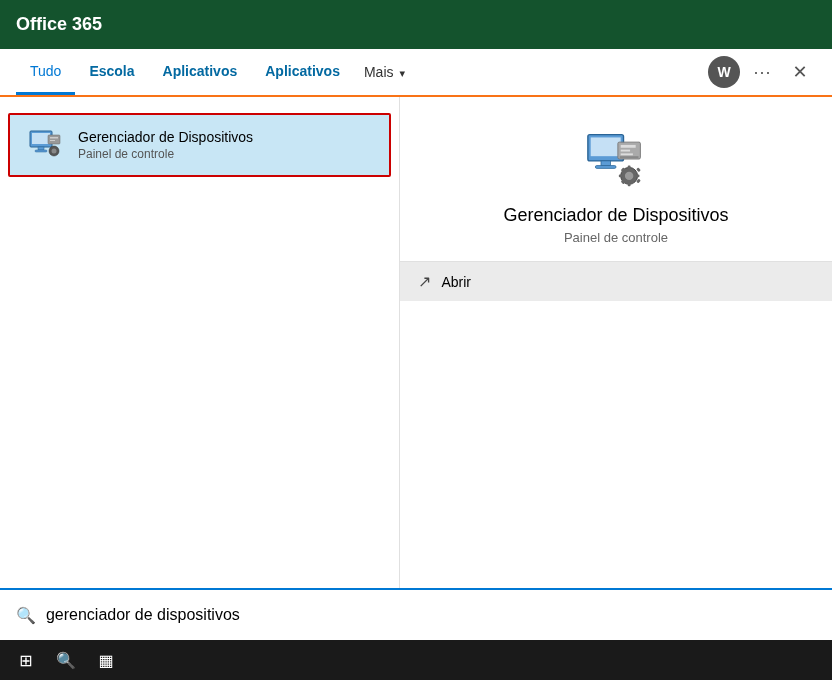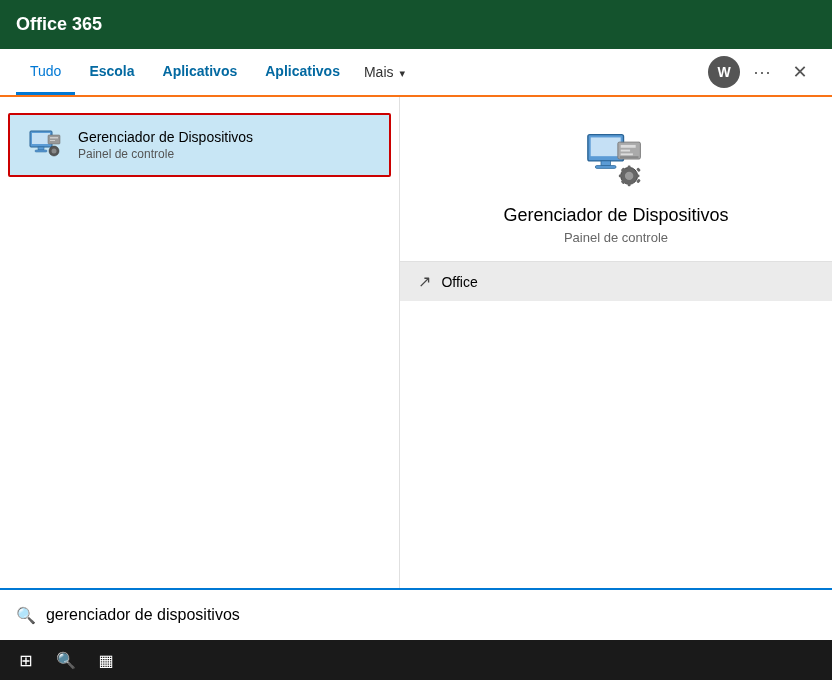--- a/index.html
+++ b/index.html
@@ -358,21 +358,21 @@
         <rect x="54" y="54" width="4" height="3" rx="1" transform="rotate(-45 56 55.5)" fill="#666"></rect>
         <rect x="37.5" y="55" width="4" height="3" rx="1" transform="rotate(45 39.5 56.5)" fill="#666"></rect>
         <rect x="54" y="42" width="4" height="3" rx="1" transform="rotate(45 56 43.5)" fill="#666"></rect>
       </svg>
     </div>
     <div class="detail-title">Gerenciador de Dispositivos</div>
     <div class="detail-subtitle">Painel de controle</div>
     <div class="detail-actions">
       <div class="action-item">
         <span class="action-icon">↗</span>
-        <span>Office</span>
+        <span>Abrir</span>
       </div>
     </div>
   </div>
 </div>
 
 <div class="search-bar">
   <span class="search-icon-wrap">🔍</span>
   <input class="search-input" type="text" value="gerenciador de dispositivos" style="">
 </div>
 

